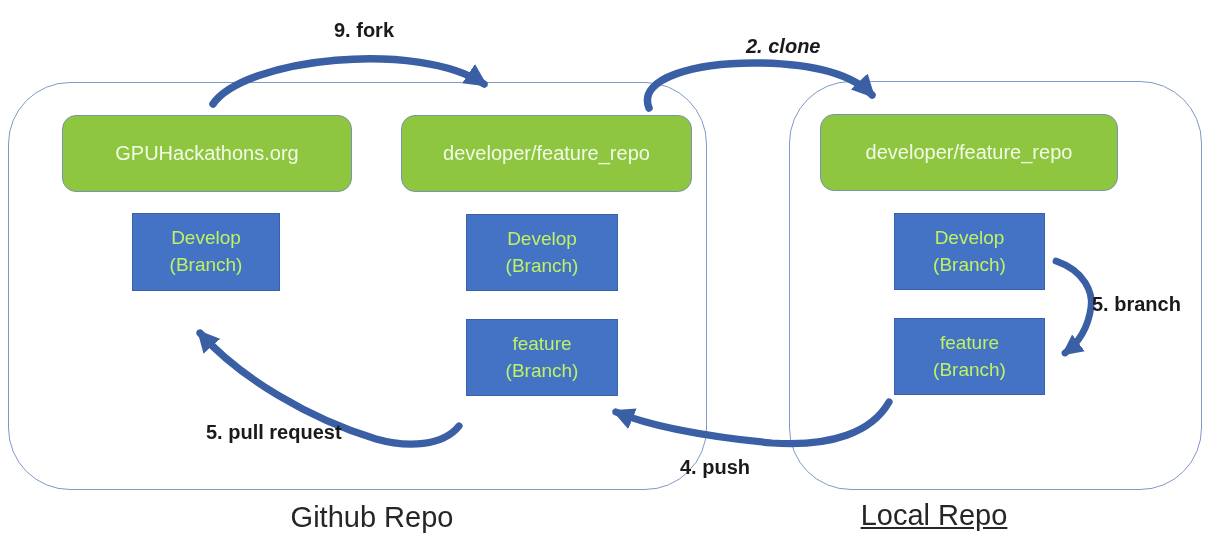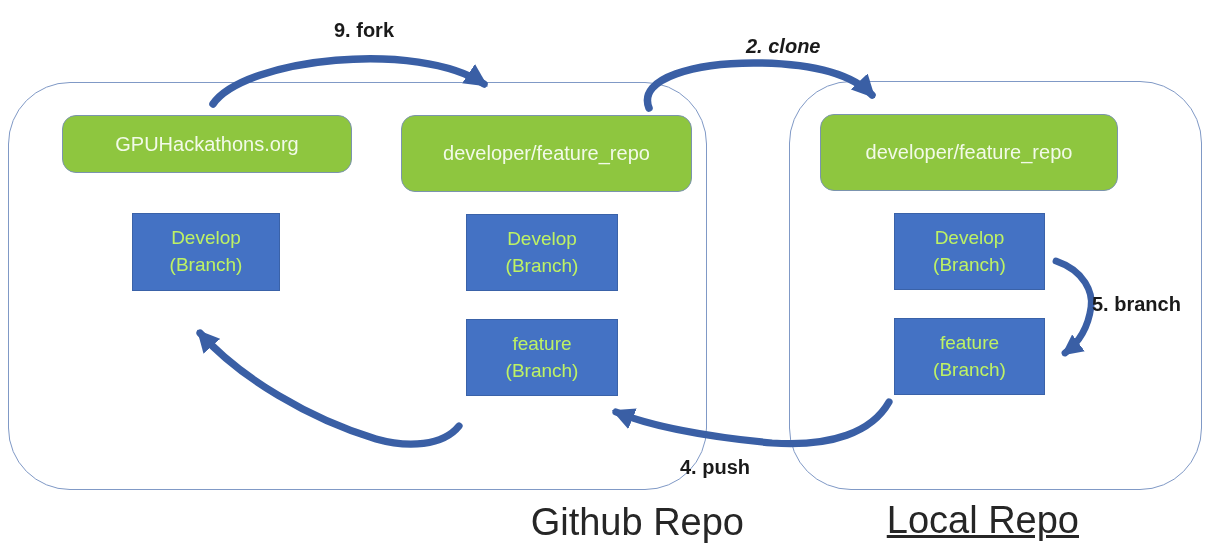--- a/index.html
+++ b/index.html
@@ -45,21 +45,21 @@
     font-size:20px;
     color:#f2fae8;
   }
   .node-blue{
     background:var(--blue-fill);
     border:1px solid var(--blue-border);
     flex-direction:column;
     font-size:19px;
     line-height:1.4;
   }
-  .g1{left:62px;top:115px;width:290px;height:58px;}
+  .g1{left:62px;top:115px;width:290px;height:77px;}
   .g2{left:401px;top:115px;width:291px;height:77px;}
   .g3{left:820px;top:114px;width:298px;height:77px;}
   .b-github-develop{left:132px;top:213px;width:148px;height:78px;}
   .b-fork-develop{left:466px;top:214px;width:152px;height:77px;}
   .b-fork-feature{left:466px;top:319px;width:152px;height:77px;}
   .b-local-develop{left:894px;top:213px;width:151px;height:77px;}
   .b-local-feature{left:894px;top:318px;width:151px;height:77px;}
   .step-label{
     position:absolute;
     font-weight:bold;
@@ -68,23 +68,23 @@
     white-space:nowrap;
     z-index:4;
   }
   .lbl-fork{left:334px;top:19px;}
   .lbl-clone{left:746px;top:35px;font-style:italic;}
   .lbl-branch{left:1092px;top:293px;}
   .lbl-push{left:680px;top:456px;text-align:right;}
   .lbl-pull{left:206px;top:421px;}
   .caption{
     position:absolute;
-    font-size:38px;
+    font-size:29px;
     color:var(--caption-color);
-    text-align:right;
+    text-align:center;
     z-index:4;
   }
   .cap-github{left:0px;top:501px;width:744px;}
   .cap-local{left:789px;top:499px;width:290px;text-decoration:underline;}
   .arrow-layer{
     position:absolute;left:0;top:0;width:1215px;height:547px;
     z-index:3;pointer-events:none;
   }
   .arrow-layer path.arrow{
     fill:none;
@@ -141,17 +141,18 @@
     <path class="arrow" d="M 649,108 C 637,78 696,62 760,63 C 816,64 853,75 872,95" stroke-width="7.5" marker-end="url(#ah)"></path>
     <path class="arrow" d="M 1056,261 C 1085,271 1093,293 1091,307 C 1088,329 1077,344 1065,353" stroke-width="6.8" marker-end="url(#ah)"></path>
     <path class="arrow" d="M 889,402 C 872,432 832,447 772,443 C 708,437 650,426 616,412" stroke-width="7.2" marker-end="url(#ah)"></path>
     <path class="arrow" d="M 459,426 C 443,446 408,448 376,439 C 310,419 240,378 200,333" stroke-width="7.2" marker-end="url(#ah)"></path>
   </svg>
 
   <div class="step-label lbl-fork">9. fork</div>
   <div class="step-label lbl-clone">2. clone</div>
   <div class="step-label lbl-branch">5. branch</div>
   <div class="step-label lbl-push">4. push</div>
+  <div class="step-label lbl-pull">5. pull request</div>
 
   <div class="caption cap-github">Github Repo</div>
   <div class="caption cap-local">Local Repo</div>
 
 </div>
 
 </body></html>

